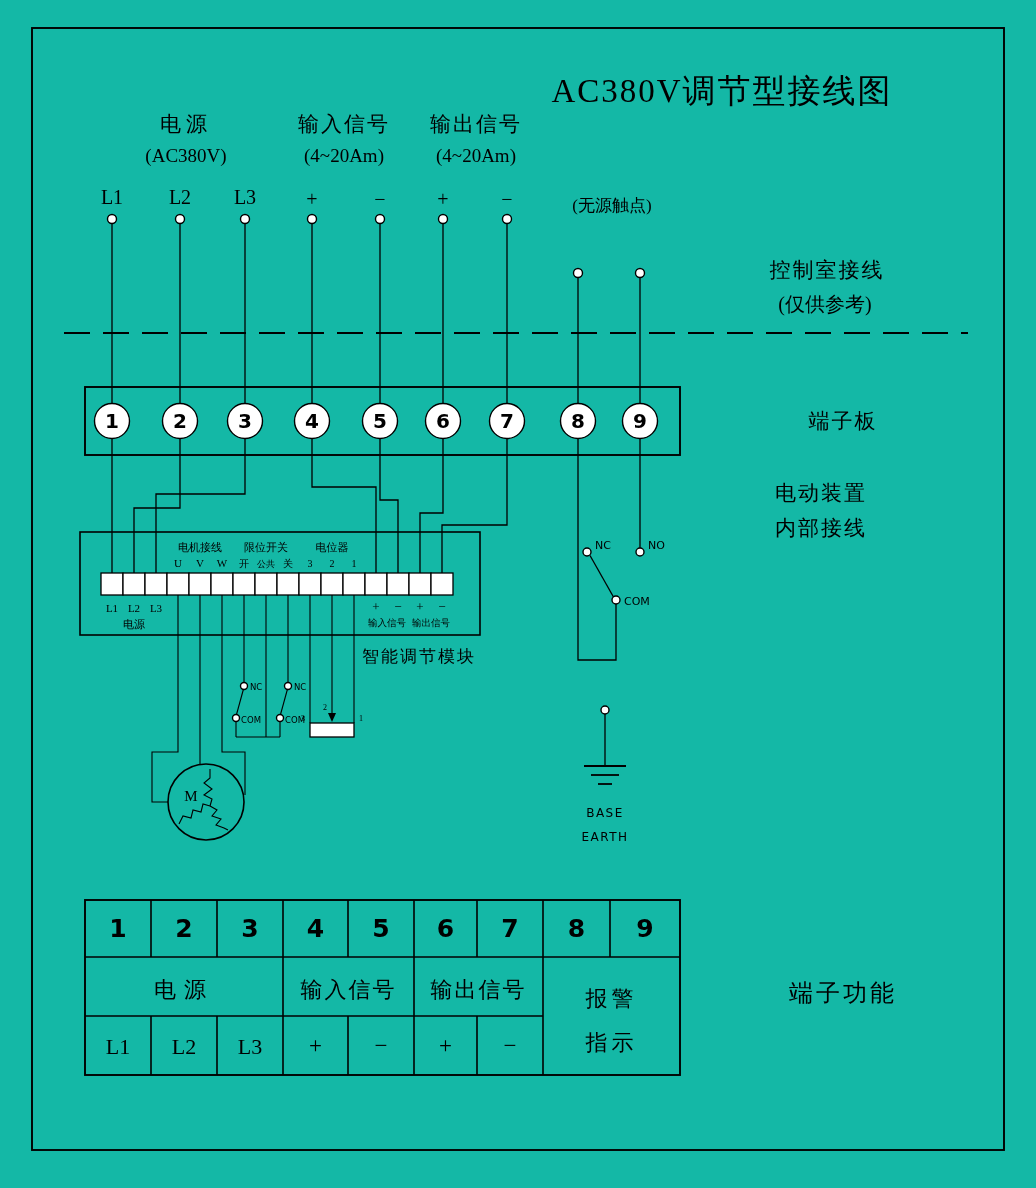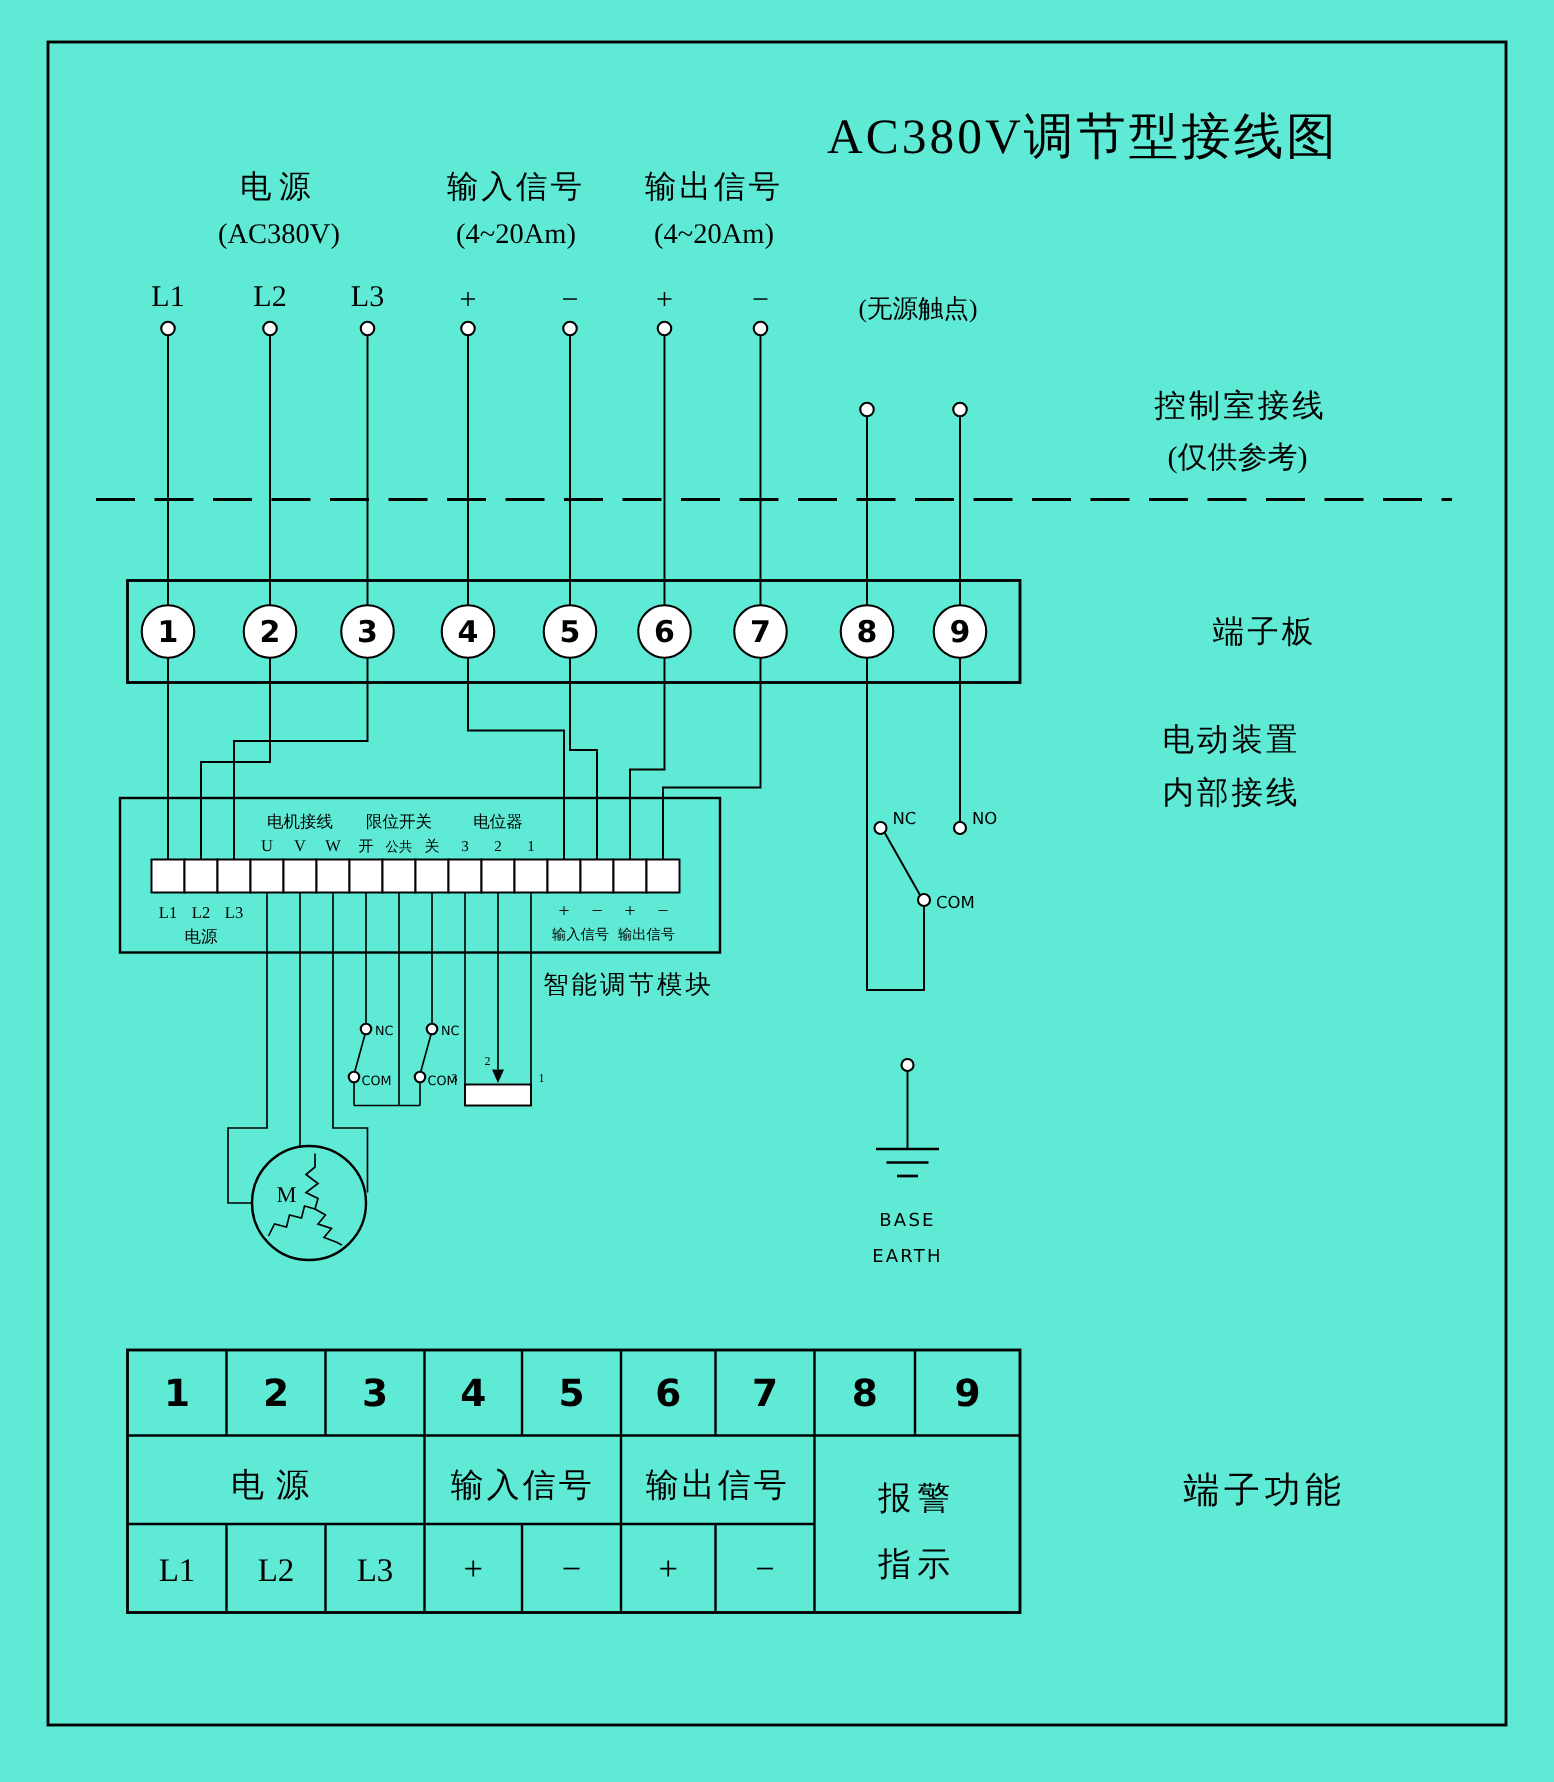--- a/index.html
+++ b/index.html
@@ -1,16 +1,16 @@
 <!DOCTYPE html>
 <html><head>
 <meta charset="utf-8">
 <style>
   html,body{margin:0;padding:0;background:#ffffff;}
-  .page{width:1036px;height:1188px;background:#5eead4;position:relative;overflow:hidden;}
+  .page{width:1036px;height:1188px;background:#14b8a6;position:relative;overflow:hidden;}
   svg{display:block;}
   text{fill:#000;}
   .serif{font-family:"Liberation Serif", serif;}
   .sans{font-family:"DejaVu Sans", sans-serif;}
   .ln{stroke:#000;stroke-width:1.3;fill:none;}
   .ln-thin{stroke:#000;stroke-width:1.1;fill:none;}
   .shape{stroke:#000;stroke-width:1.9;fill:none;}
   .box{stroke:#000;stroke-width:1.6;fill:none;}
   .term{fill:#ffffff;stroke:#000;stroke-width:1.3;}
   .node{fill:#ffffff;stroke:#000;stroke-width:1.4;}

